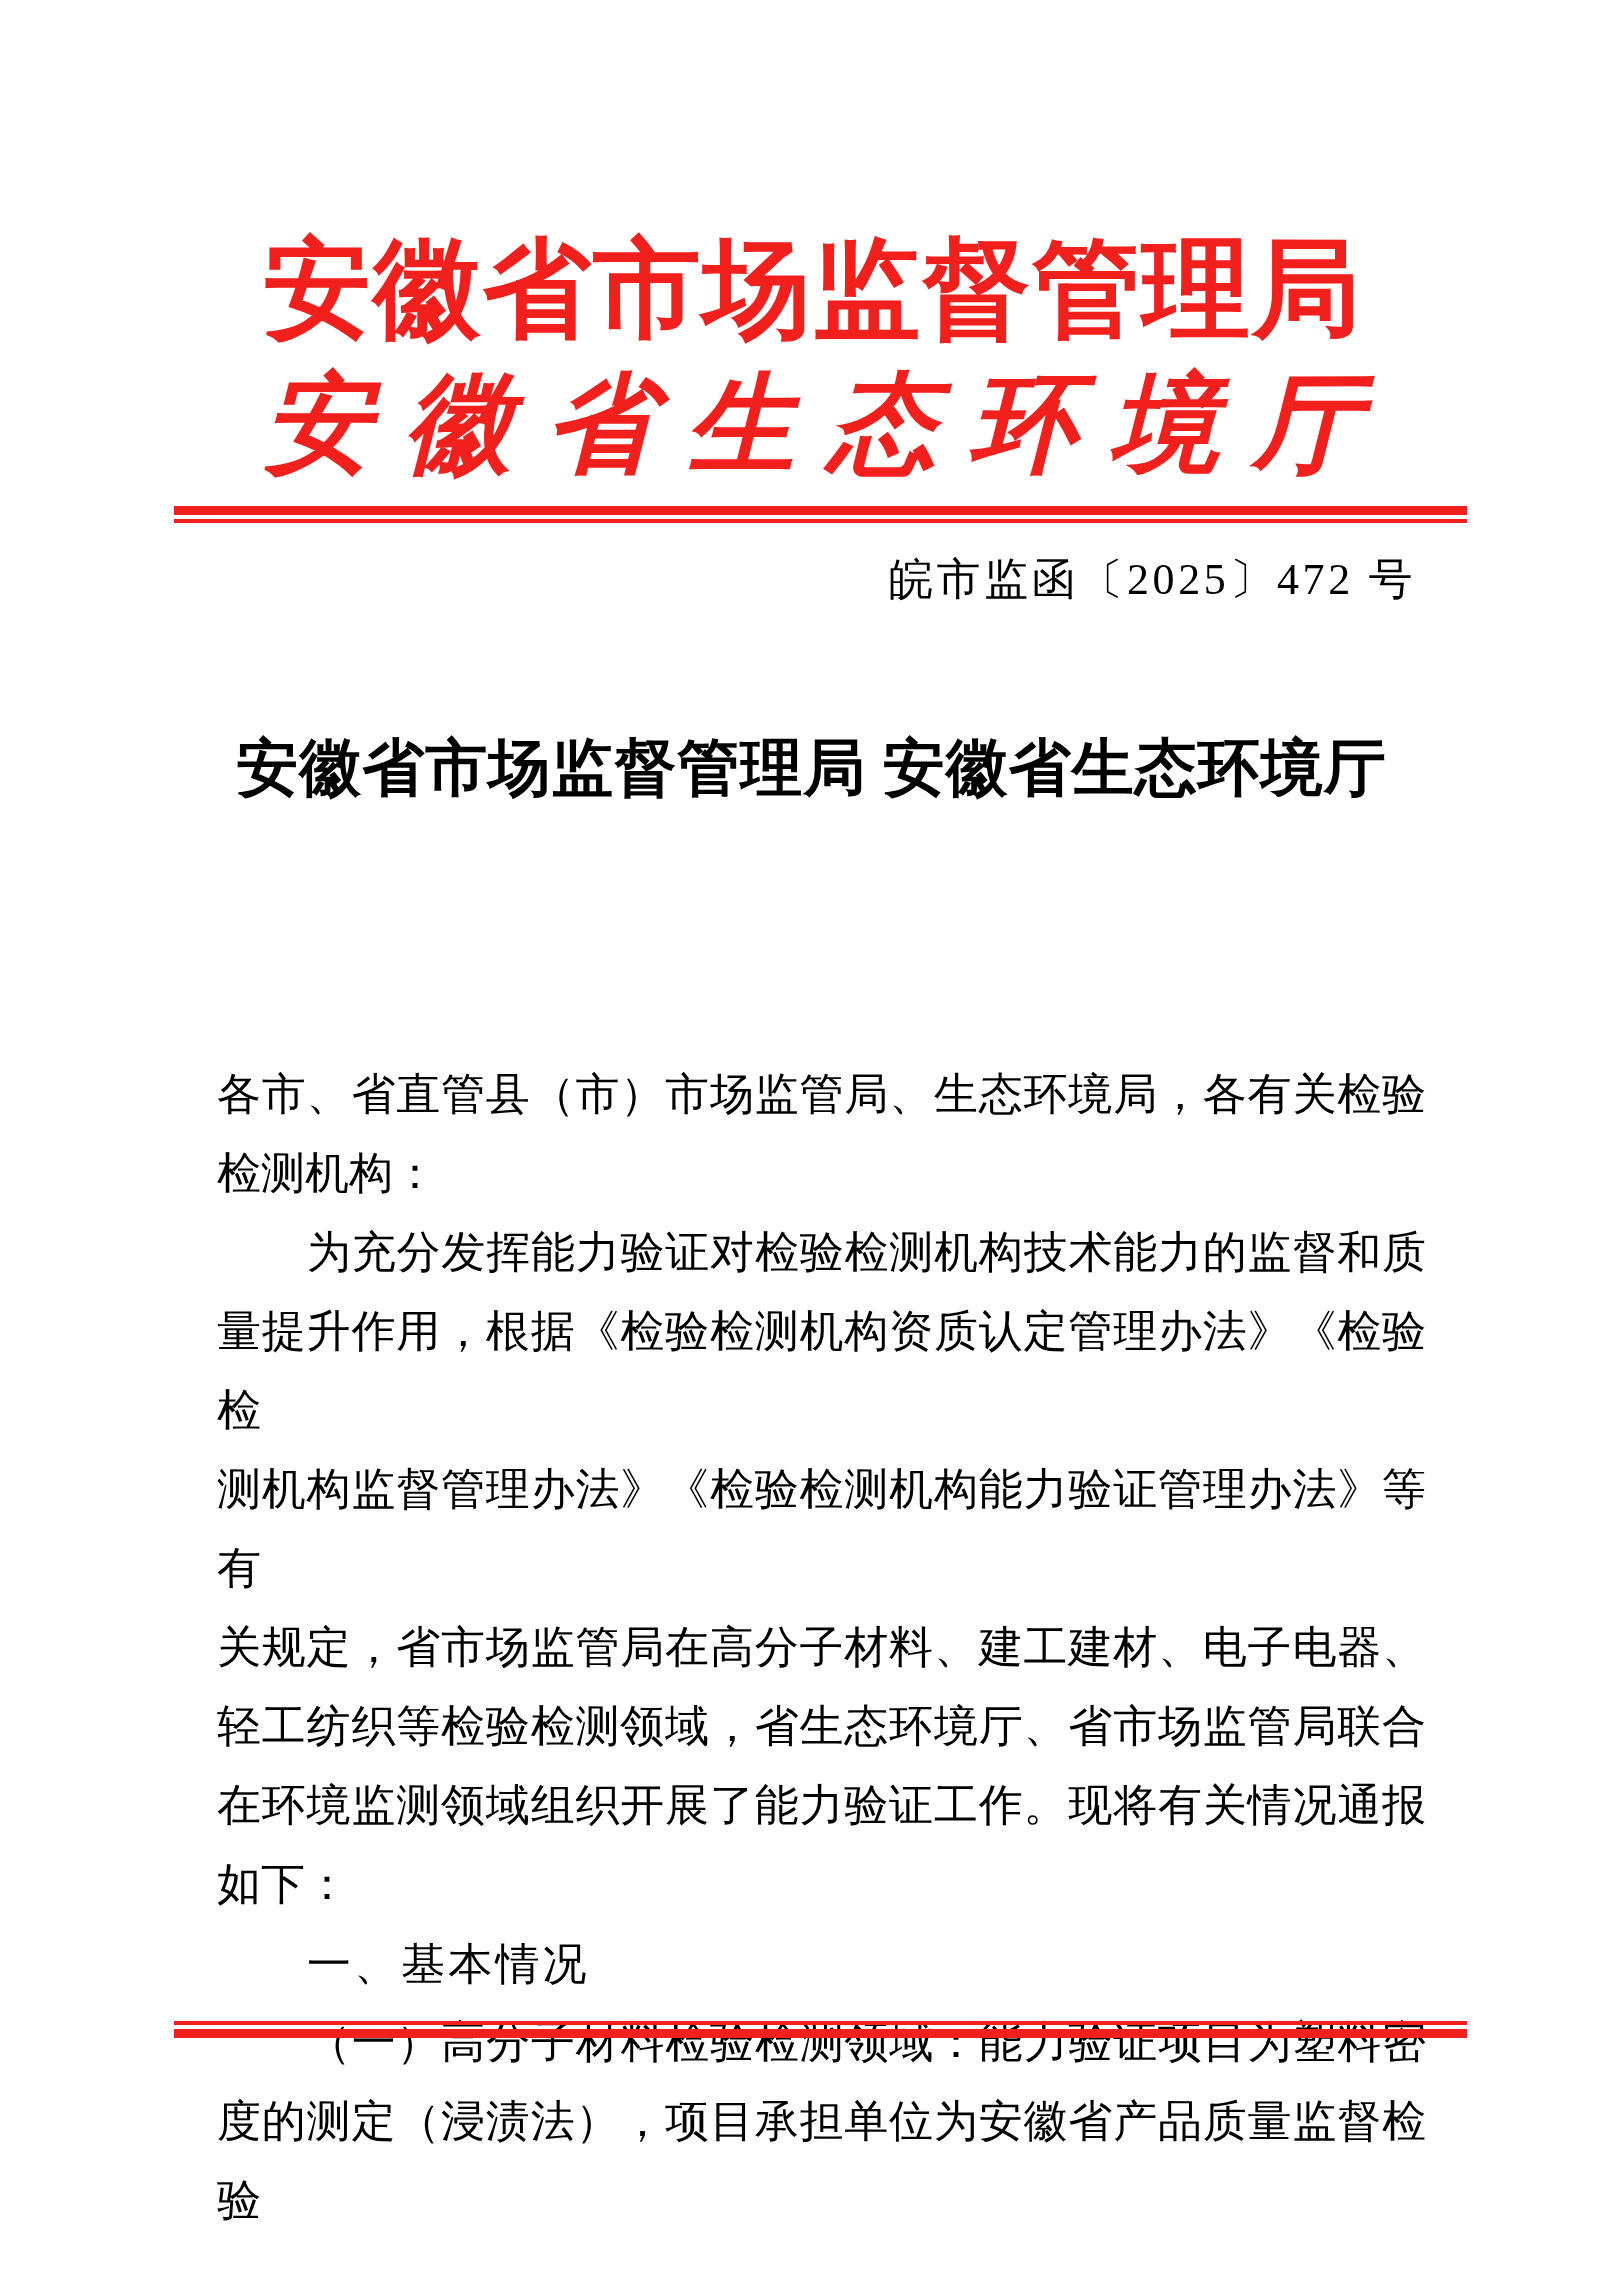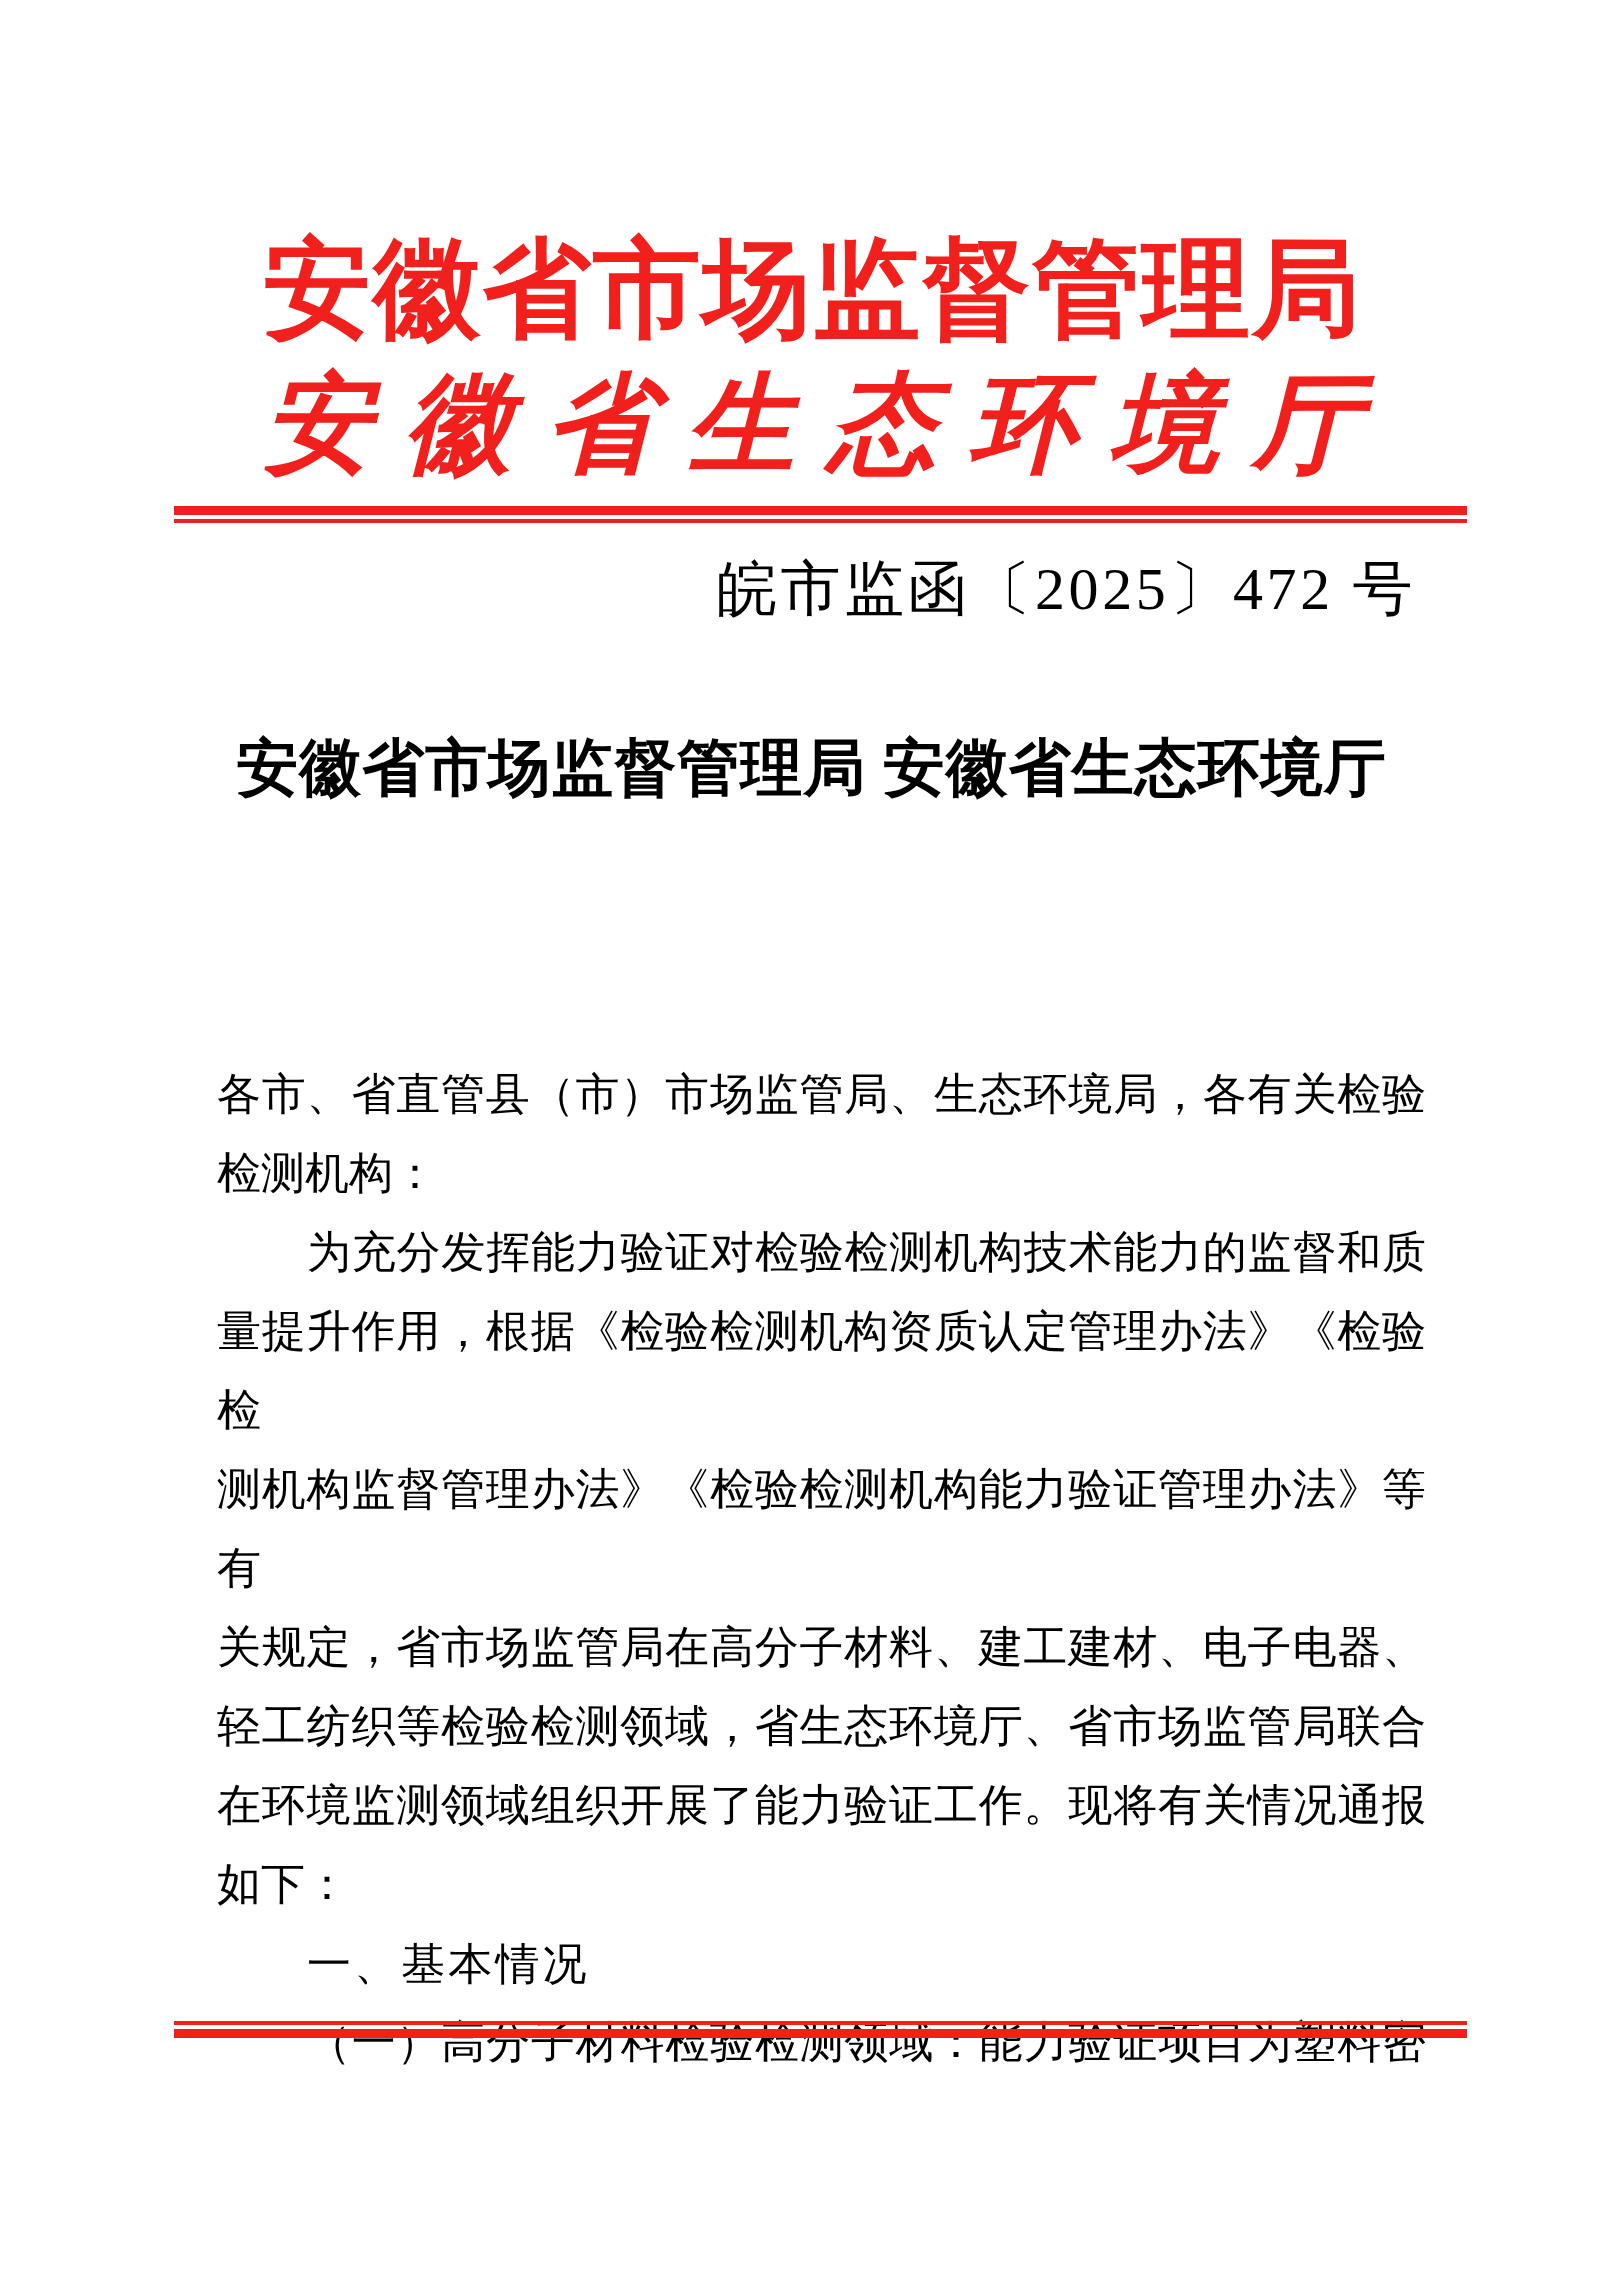--- a/index.html
+++ b/index.html
@@ -32,21 +32,21 @@
   
   .rule { position: absolute; left: 174px; width: 1293px; background: var(--red); }
   .rule-top-thick    { top: 506px;  height: 9.2px; }
   .rule-top-thin     { top: 519px; height: 3.6px;  }
   .rule-bottom-thin  { top: 2021px; height: 3.6px;  }
   .rule-bottom-thick { top: 2029px; height: 9.2px; }
   
   .doc-number {
     position: absolute;
     top: 552px; left: 217px; width: 1199px;
-    font-size: 60px; line-height: 1.25;
+    font-size: 44px; line-height: 1.25;
     letter-spacing: 3.6px;
     text-align: right;
   }
   
   .doc-title {
     position: absolute;
     top: 725px; left: 0; width: 1623px;
     font-size: 62px; line-height: 87px;
     font-weight: 700;
     text-align: center;
@@ -94,19 +94,20 @@
       <div class="bline">检测机构：</div>
       <div class="bline fill indent">为充分发挥能力验证对检验检测机构技术能力的监督和质</div>
       <div class="bline fill">量提升作用，根据《检验检测机构资质认定管理办法》《检验检</div>
       <div class="bline fill">测机构监督管理办法》《检验检测机构能力验证管理办法》等有</div>
       <div class="bline fill">关规定，省市场监管局在高分子材料、建工建材、电子电器、</div>
       <div class="bline fill">轻工纺织等检验检测领域，省生态环境厅、省市场监管局联合</div>
       <div class="bline fill">在环境监测领域组织开展了能力验证工作。现将有关情况通报</div>
       <div class="bline">如下：</div>
       <div class="bline bold indent">一、基本情况</div>
       <div class="bline fill indent">（一）高分子材料检验检测领域：能力验证项目为塑料密</div>
+      <div class="bline fill">度的测定（浸渍法），项目承担单位为安徽省产品质量监督检验</div>
     </div>
 
   <div class="rule rule-bottom-thin"></div>
   <div class="rule rule-bottom-thick"></div>
 
 </div>
 
 
 </body></html>

